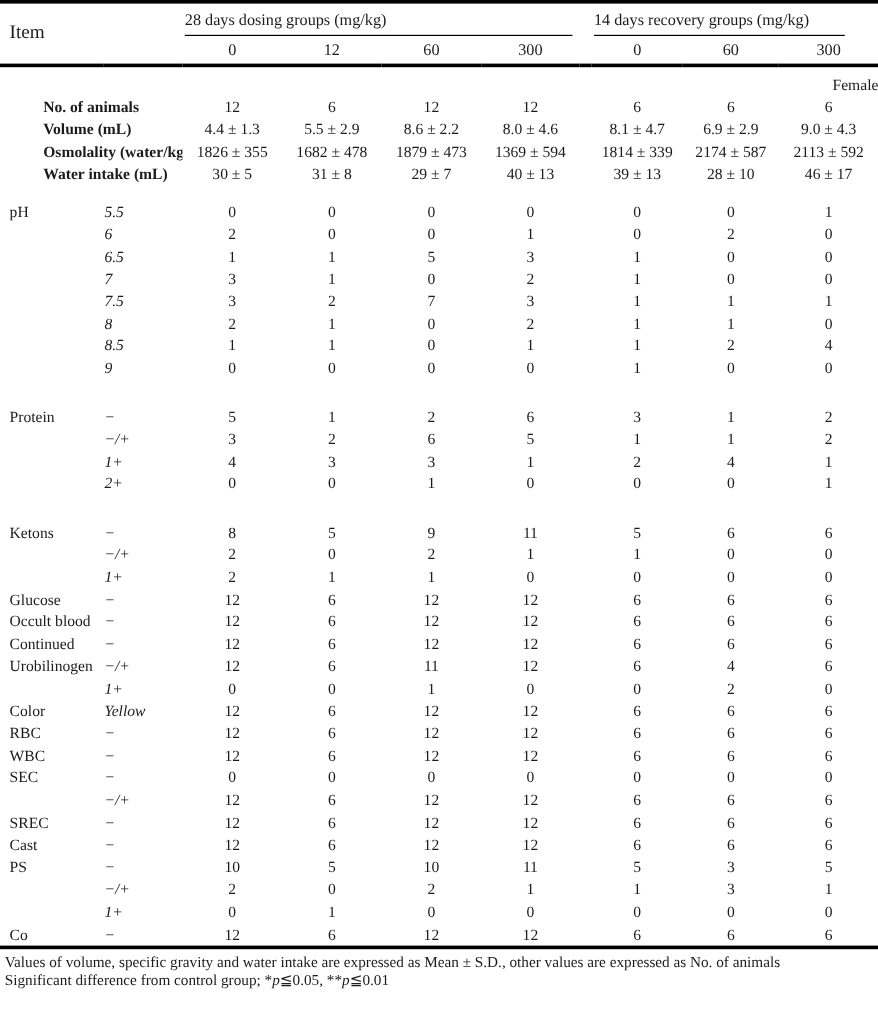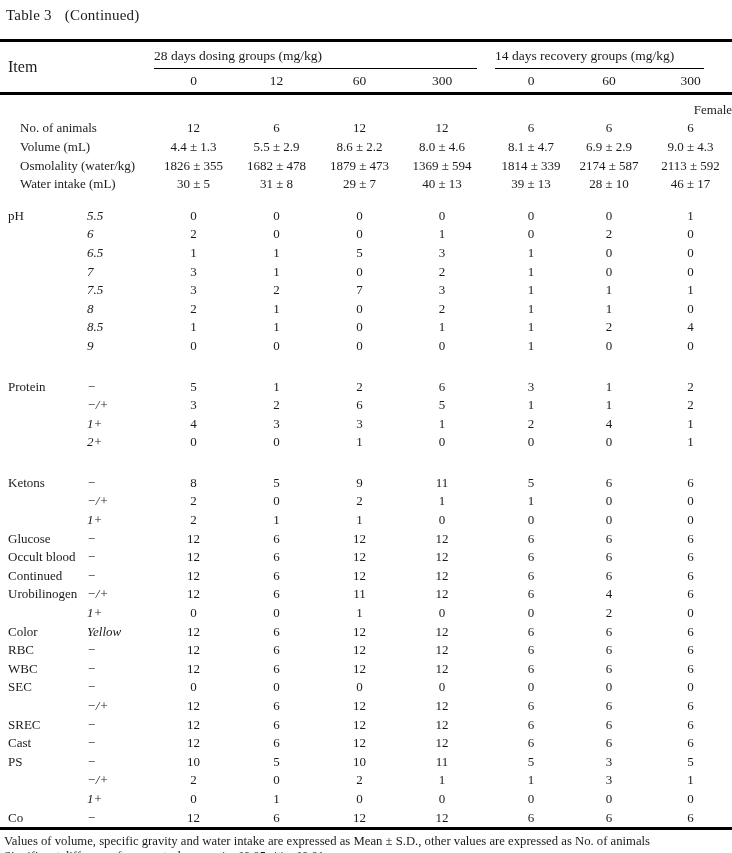--- a/index.html
+++ b/index.html
@@ -52,41 +52,38 @@
     font-size: 13.5px;
     white-space: nowrap;
   }
   .grp-dosing { margin: 0 6px 0 2px; }
   .grp-recovery { margin: 0 28px 0 2px; }
   .colnum { text-align: center; font-size: 13.5px; height: 18px; padding: 1px 0 3px 0; }
 
   tbody td { padding: 0; vertical-align: middle; }
   tr.data-row { height: 18.6px; }
   td.item { text-align: left; padding-left: 8px; white-space: nowrap; overflow: hidden; }
-  td.item.indent { padding-left: 20px; }
+  td.item.indent { padding-left: 36px; font-weight: bold; }
   td.section-label { text-align: right; padding-left: 12px; }
   td.sub { text-align: left; padding-left: 1px; white-space: nowrap; font-style: italic; }
   td.val { text-align: center; white-space: nowrap; }
   tr.spacer-row td { padding: 0; }
 
   .footnotes {
     padding: 4px 0 0 4px;
     font-size: 12.7px;
     line-height: 15.5px;
   }
   .fn-line i { font-style: italic; }
 </style>
 </head>
 <body>
 
 <div class="page">
 
-  <div class="title">
-    <span>Table 3</span><span class="title-suffix">(Continued)</span>
-  </div>
 
   <div class="tablewrap">
     <table>
       <colgroup>
         <col style="width:86px">
           <col style="width:66px">
         <col style="width:83px">
           <col style="width:83px">
           <col style="width:83px">
           <col style="width:82px">

